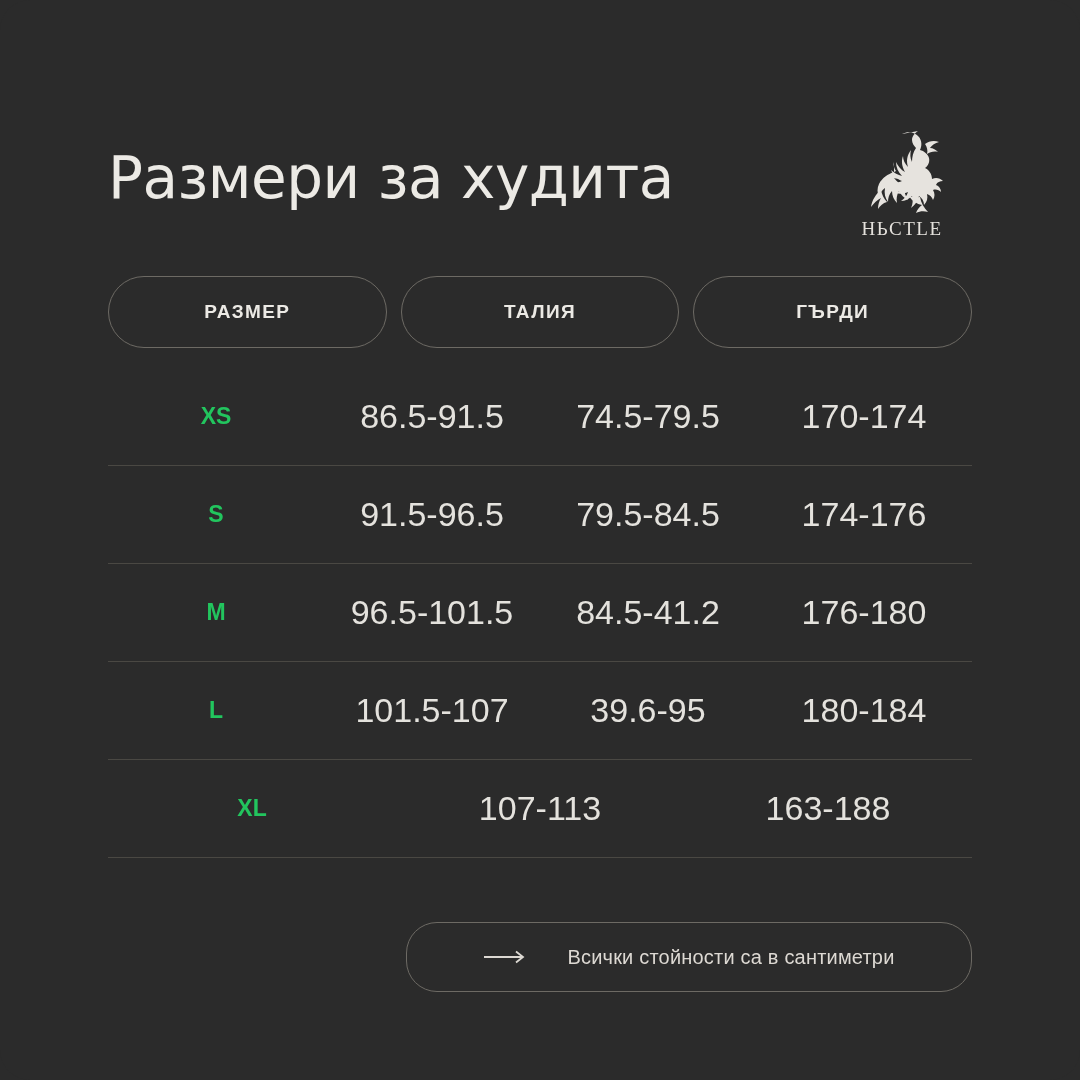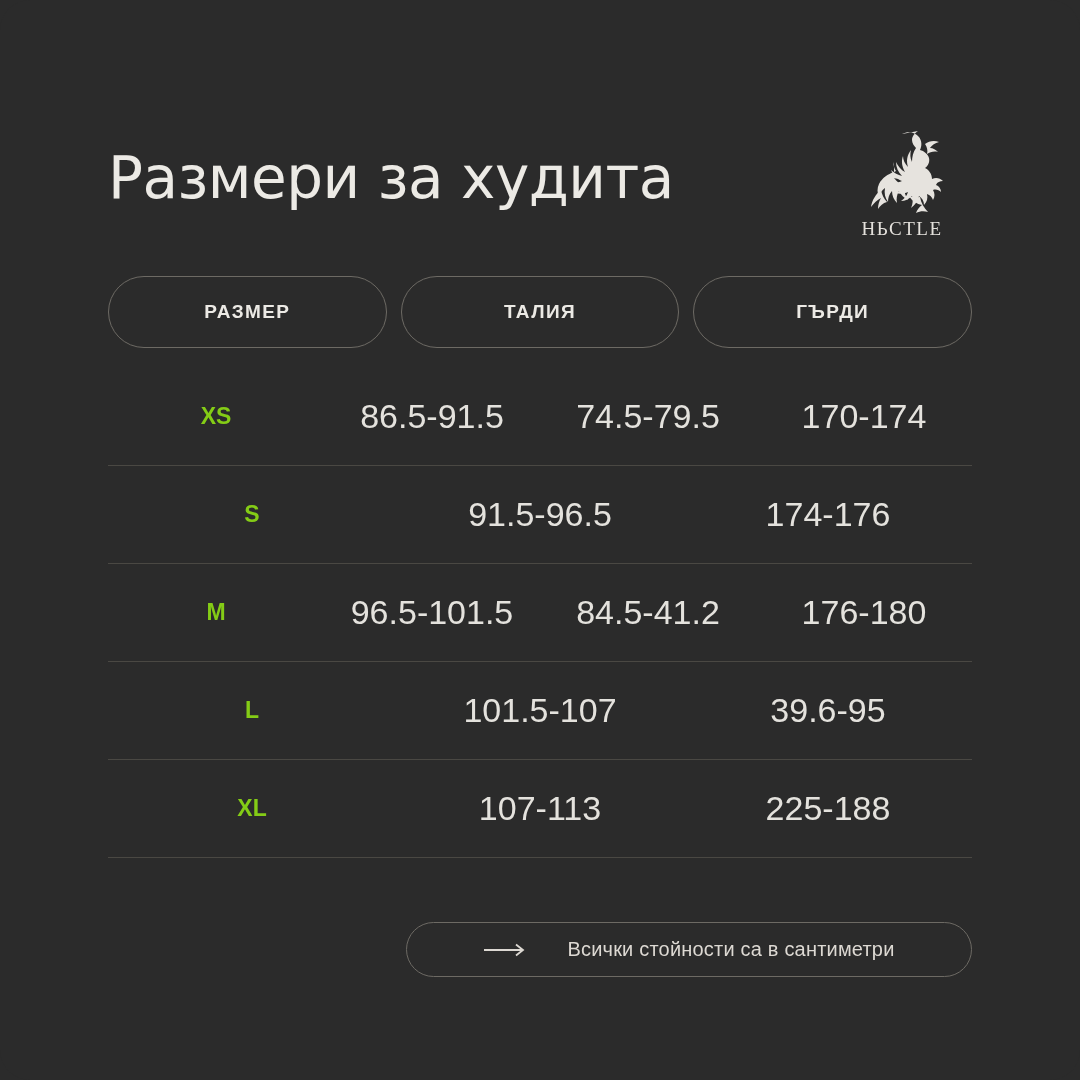--- a/index.html
+++ b/index.html
@@ -109,30 +109,30 @@
     flex: 1 1 0;
     text-align: center;
     font-size: 34px;
     color: #e4e2dd;
     font-weight: 400;
   }
 
   .cell.size {
     font-weight: 700;
     font-size: 23px;
-    color: #84cc16;
+    color: #22c55e;
   }
 
   
   .footnote {
     position: absolute;
     top: 922px;
     left: 406px;
     width: 566px;
-    height: 55px;
+    height: 70px;
     border: 1.5px solid #6d6a64;
     border-radius: 31px;
     display: flex;
     align-items: center;
     justify-content: center;
     gap: 40px;
   }
 
   .arrow-icon {
     display: block;
@@ -179,40 +179,42 @@
     <div class="body-row first">
       <div class="cell size">XS</div>
       <div class="cell">86.5-91.5</div>
       <div class="cell">74.5-79.5</div>
       <div class="cell">170-174</div>
     </div>
 
     <div class="body-row">
       <div class="cell size">S</div>
       <div class="cell">91.5-96.5</div>
+      <div class="cell">79.5-84.5</div>
       <div class="cell">174-176</div>
     </div>
 
     <div class="body-row">
       <div class="cell size">M</div>
       <div class="cell">96.5-101.5</div>
       <div class="cell">84.5-41.2</div>
       <div class="cell">176-180</div>
     </div>
 
     <div class="body-row">
       <div class="cell size">L</div>
       <div class="cell">101.5-107</div>
       <div class="cell">39.6-95</div>
+      <div class="cell">180-184</div>
     </div>
 
     <div class="body-row">
       <div class="cell size">XL</div>
       <div class="cell">107-113</div>
-      <div class="cell">225-188</div>
+      <div class="cell">163-188</div>
     </div>
 
   </div>
 
   <div class="footnote">
     <svg class="arrow-icon" viewBox="0 0 44 14">
       <line x1="1" y1="7" x2="40" y2="7" stroke="#ddd9d3" stroke-width="1.8"></line>
       <polyline points="33,1.5 40,7 33,12.5" fill="none" stroke="#ddd9d3" stroke-width="1.8"></polyline>
     </svg>
     <span class="footnote-text">Всички стойности са в сантиметри</span>

